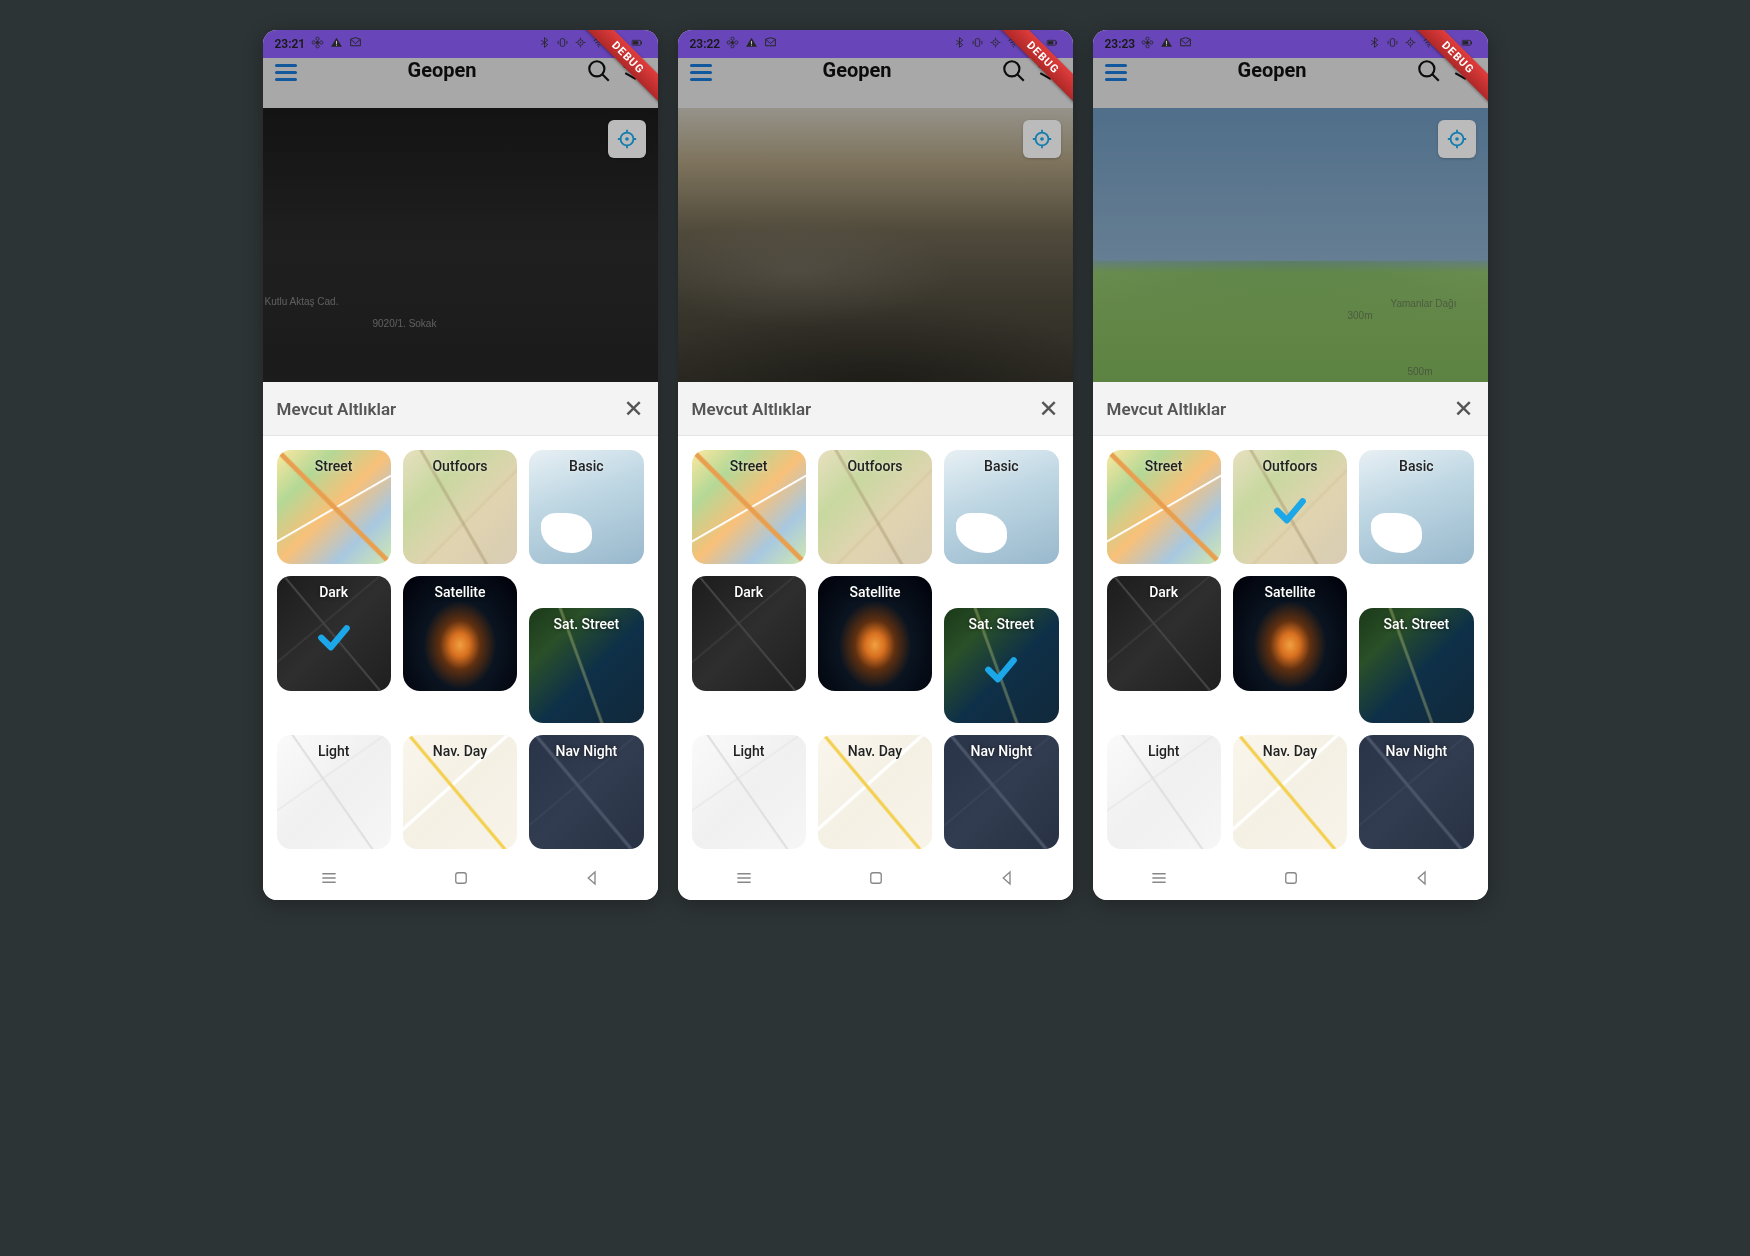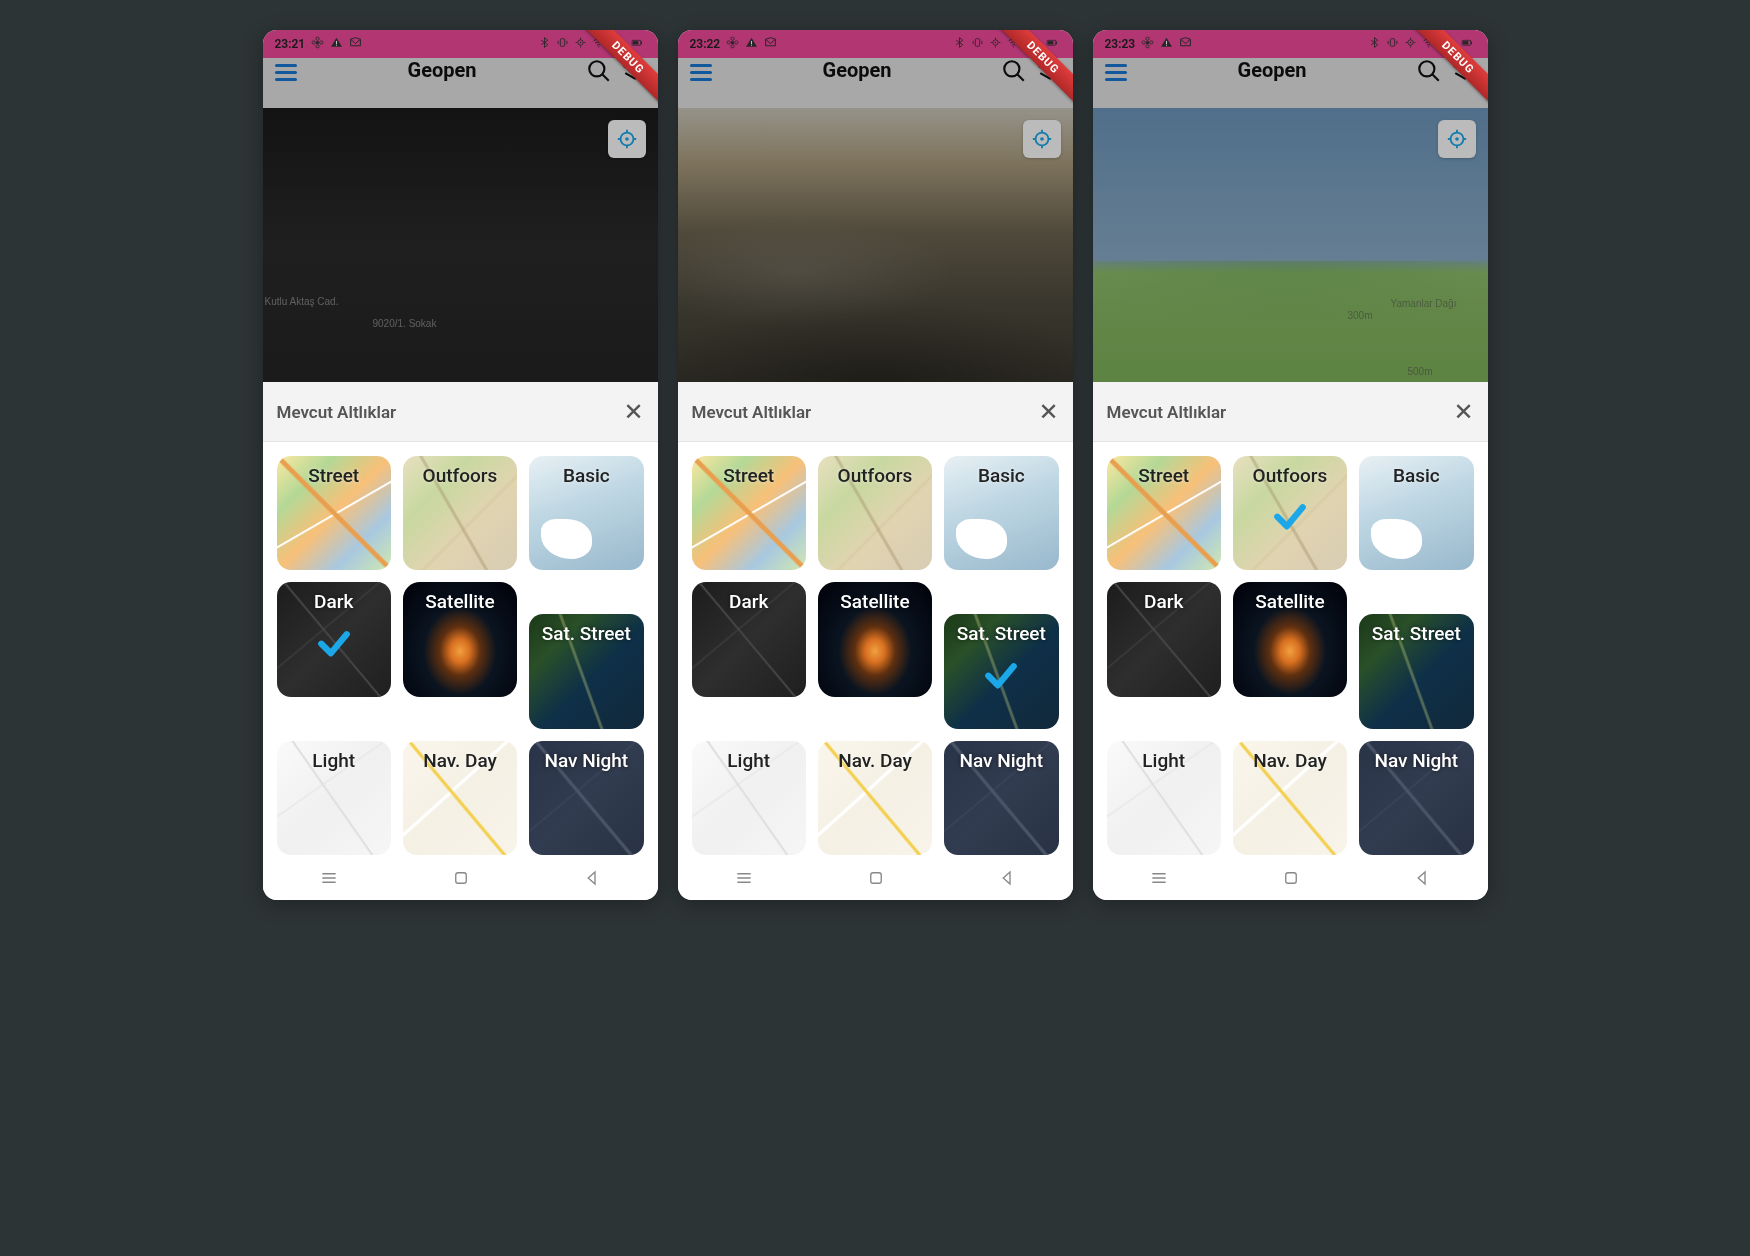--- a/index.html
+++ b/index.html
@@ -40,21 +40,21 @@
     font-weight: 700;
     text-align: center;
     letter-spacing: 1px;
     padding: 3px 0;
     transform: rotate(45deg);
     z-index: 60;
     box-shadow: 0 1px 3px rgba(0,0,0,0.4);
   }
   .status-bar {
     height: 28px;
-    background: #ec4899;
+    background: #8b5cf6;
     display: flex;
     align-items: center;
     justify-content: space-between;
     padding: 0 12px;
     font-size: 12px;
     font-weight: 600;
     color: #222;
   }
   .status-left { display: flex; align-items: center; gap: 6px; }
   .status-right { display: flex; align-items: center; gap: 5px; }
@@ -115,21 +115,21 @@
     display: flex;
     align-items: center;
     justify-content: center;
     box-shadow: 0 1px 3px rgba(0,0,0,0.2);
     z-index: 40;
   }
   .sheet {
     background: #fff;
   }
   .sheet-header {
-    height: 60px;
+    height: 54px;
     background: #f3f3f3;
     display: flex;
     align-items: center;
     justify-content: space-between;
     padding: 0 14px;
     border-bottom: 1px solid #e4e4e4;
     text-align: center;
   }
   .sheet-title { font-size: 17px; font-weight: 600; color: #555; }
   .close-x { font-size: 24px; color: #555; font-weight: 400; line-height: 1; }
@@ -143,21 +143,21 @@
     position: relative;
     aspect-ratio: 1/1;
     border-radius: 14px;
     overflow: hidden;
     display: flex;
     align-items: flex-start;
     justify-content: center;
     padding-top: 8px;
   }
   .tile-label {
-    font-size: 19px;
+    font-size: 14px;
     font-weight: 500;
     z-index: 5;
     text-shadow: 0 0 4px rgba(255,255,255,0.5);
   }
   .tile-dark .tile-label,
   .tile-satellite .tile-label,
   .tile-satstreet .tile-label,
   .tile-navnight .tile-label { color: #fff; text-shadow: 0 0 4px rgba(0,0,0,0.6); }
   .tile-street .tile-label,
   .tile-outdoors .tile-label,

